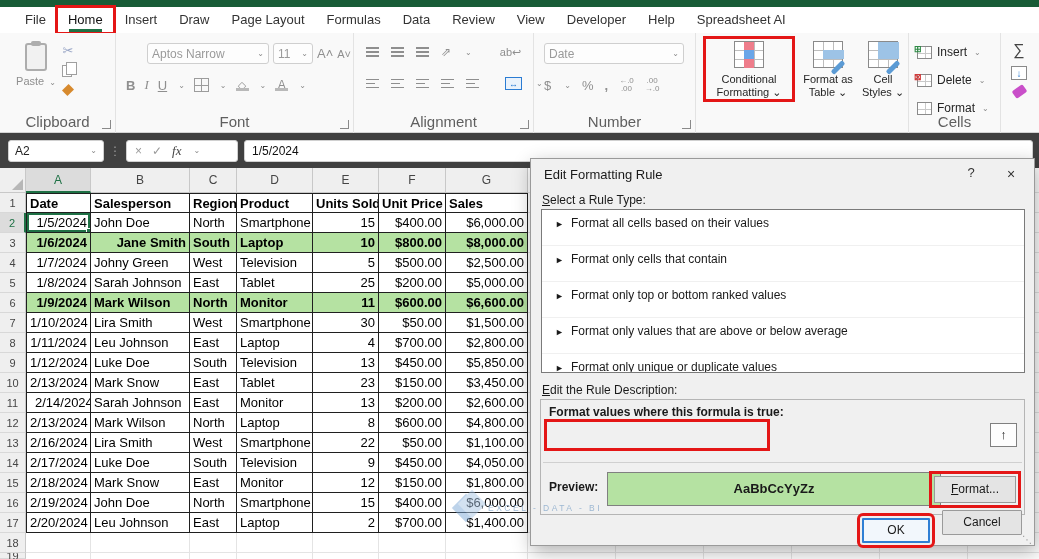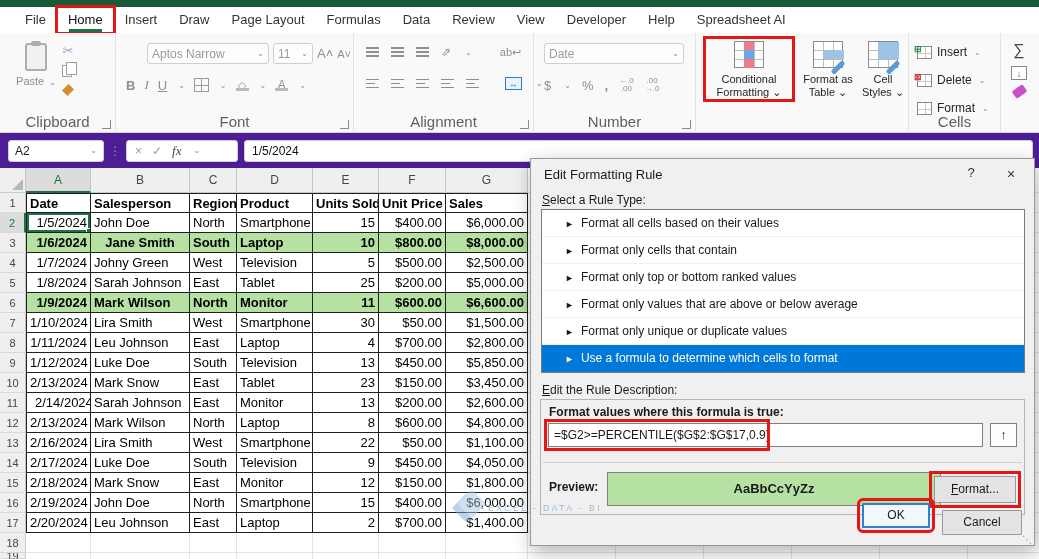--- a/index.html
+++ b/index.html
@@ -95,21 +95,21 @@
   .mk.grn { color:#2e8b46; } .mk.red { color:#d03a3a; }
 
   
   .g-edit { left:1001px; width:38px; border-right:none; }
   .editcol { position:absolute; left:10px; top:8px; display:flex; flex-direction:column; gap:7px; align-items:center; }
   .sum { font-size:16px; color:#444; }
   .fill-ico { width:16px; height:14px; border:1px solid #8a8a8a; font-size:10px; color:#2b7cd3; display:flex; align-items:center; justify-content:center; background:#fff; }
   .eraser { width:13px; height:9px; background:#c94fc9; transform:rotate(-35deg); border-radius:2px; }
 
   
-  .fbar { position:absolute; left:0; top:133px; width:1039px; height:35px; background:#4c1d95; display:flex; align-items:center; }
+  .fbar { position:absolute; left:0; top:133px; width:1039px; height:35px; background:#404040; display:flex; align-items:center; }
   .namebox { margin-left:8px; width:96px; height:22px; background:#fff; border:1px solid #d0d0d0; border-radius:3px;
     display:flex; align-items:center; justify-content:space-between; padding:0 6px; font-size:12px; color:#222; }
   .vdots { margin:0 5px; color:#9a9a9a; font-size:12px; }
   .fxbox { width:112px; height:22px; background:#fff; border:1px solid #d0d0d0; border-radius:3px;
     display:flex; align-items:center; gap:10px; padding:0 8px; font-size:12px; color:#9a9a9a; }
   .fx { font-style:italic; font-family:"Liberation Serif",serif; color:#444; font-size:13px; }
   .finput { flex:1; margin:0 6px 0 6px; height:22px; background:#fff; border:1px solid #d0d0d0; border-radius:3px;
     display:flex; align-items:center; padding:0 7px; font-size:12px; color:#111; }
 
   
@@ -144,38 +144,38 @@
 
   
   .dialog { position:absolute; left:530px; top:158px; width:505px; height:388px; background:#f0f0f0;
     border:1px solid #9a9a9a; box-shadow:2px 6px 18px rgba(0,0,0,.3); z-index:50; font-size:12px; color:#1a1a1a; }
   .dlg-title { position:absolute; left:0; top:0; right:0; height:30px; display:flex; align-items:center; padding-left:13px; font-size:13px; }
   .dlg-help { position:absolute; right:50px; top:6px; width:26px; height:20px; text-align:center; font-size:13px; color:#333; }
   .dlg-close { position:absolute; right:8px; top:4px; width:30px; height:22px; text-align:center; font-size:14px; color:#333; line-height:22px; }
   .fl::first-letter { text-decoration:underline; }
   .rule-label { position:absolute; left:11px; top:34px; }
   .listbox { position:absolute; left:10px; right:9px; top:50px; height:164px; background:#fff; border:1px solid #7a7a7a; overflow:hidden; }
-  .ritem { height:27px; line-height:26px; padding-left:23px; border-bottom:1px solid #f0f0f0; color:#1a1a1a; white-space:nowrap; }
+  .ritem { height:36px; line-height:26px; padding-left:13px; border-bottom:1px solid #f0f0f0; color:#1a1a1a; white-space:nowrap; }
   .ritem .arr { font-size:9px; margin-right:7px; }
   .ritem.sel { background:var(--sel-blue,#0078d7); color:#fff; border-bottom-color:var(--sel-blue,#0078d7); }
   .desc-label { position:absolute; left:11px; top:224px; }
   .descframe { position:absolute; left:9px; right:9px; top:240px; height:116px; border:1px solid #b5b5b5; }
   .f-label { position:absolute; left:8px; top:5px; font-weight:bold; }
   .f-input { position:absolute; left:7px; top:23px; right:41px; height:24px; background:#fff; border:1px solid #7f7f7f;
     line-height:22px; padding-left:5px; white-space:nowrap; overflow:hidden; }
   .collapse-btn { position:absolute; right:7px; top:23px; width:27px; height:24px; background:#fdfdfd; border:1px solid #7f7f7f;
     text-align:center; line-height:22px; font-size:13px; color:#222; }
   .f-redbox { position:absolute; left:3px; top:19px; width:226px; height:32px; border:3px solid var(--ann-red,#e41616); pointer-events:none; }
   .f-sep { position:absolute; left:2px; right:2px; top:62px; border-top:1px solid #d0d0d0; }
   .pv-label { position:absolute; left:8px; top:80px; font-weight:bold; }
   .pv-box { position:absolute; left:66px; top:72px; width:334px; height:34px; background:var(--hl-green,#b5e2a2);
     border:1px solid #808080; text-align:center; line-height:32px; font-weight:bold; font-size:13px; }
   .fmt-btn { position:absolute; right:8px; top:76px; width:82px; height:27px; background:#e4e4e4; border:1px solid #9a9a9a;
     text-align:center; line-height:25px; }
-  .ok-btn { position:absolute; right:104px; bottom:17px; width:68px; height:25px; background:#f2f7fc; border:2px solid #2f7fd4;
+  .ok-btn { position:absolute; right:104px; bottom:2px; width:68px; height:25px; background:#f2f7fc; border:2px solid #2f7fd4;
     text-align:center; line-height:21px; border-radius:1px; }
   .cancel-btn { position:absolute; right:12px; bottom:10px; width:80px; height:25px; background:#e4e4e4; border:1px solid #9a9a9a;
     text-align:center; line-height:23px; border-radius:1px; }
   .grip { position:absolute; right:2px; bottom:0px; font-size:10px; color:#9a9a9a; }
   .ring { outline:3px solid var(--ann-red,#e41616); outline-offset:2px; }
 
   
   .wm { position:absolute; left:450px; top:492px; z-index:90; display:flex; align-items:center; gap:6px; opacity:.5; pointer-events:none; }
   .wm-logo { width:32px; height:32px; position:relative; }
   .wm-logo i { position:absolute; left:6px; top:6px; width:20px; height:20px; background:#7ea9d6; transform:rotate(45deg); }
@@ -429,21 +429,21 @@
           <div class="tc" style="text-align: left; width: 99px;">John Doe</div>
           <div class="tc" style="text-align: left; width: 47px;">North</div>
           <div class="tc" style="text-align: left; width: 76px;">Smartphone</div>
           <div class="tc" style="text-align: right; width: 66px;">15</div>
           <div class="tc" style="text-align: right; width: 67px;">$400.00</div>
           <div class="tc" style="text-align: right; width: 82px;">$6,000.00</div>
         </div>
         <div class="r g">
           <div class="rowh">3</div>
           <div class="tc first" style="text-align: right; width: 65px;">1/6/2024</div>
-          <div class="tc" style="text-align: center; width: 99px;">Jane Smith</div>
+          <div class="tc" style="text-align: right; width: 99px;">Jane Smith</div>
           <div class="tc" style="text-align: left; width: 47px;">South</div>
           <div class="tc" style="text-align: left; width: 76px;">Laptop</div>
           <div class="tc" style="text-align: right; width: 66px;">10</div>
           <div class="tc" style="text-align: right; width: 67px;">$800.00</div>
           <div class="tc" style="text-align: right; width: 82px;">$8,000.00</div>
         </div>
         <div class="r">
           <div class="rowh">4</div>
           <div class="tc first" style="text-align: right; width: 65px;">1/7/2024</div>
           <div class="tc" style="text-align: left; width: 99px;">Johny Green</div>
@@ -617,21 +617,20 @@
         <div class="ritem"><span class="arr">►</span>Format only cells that contain</div>
         <div class="ritem"><span class="arr">►</span>Format only top or bottom ranked values</div>
         <div class="ritem"><span class="arr">►</span>Format only values that are above or below average</div>
         <div class="ritem"><span class="arr">►</span>Format only unique or duplicate values</div>
         <div class="ritem sel"><span class="arr">►</span>Use a formula to determine which cells to format</div>
       </div>
 
     <div class="desc-label fl">Edit the Rule Description:</div>
     <div class="descframe">
       <div class="f-label">Format values where this formula is true:</div>
-      <div class="f-input">=$G2&gt;=PERCENTILE($G$2:$G$17,0.9)</div>
       <div class="collapse-btn">↑</div>
       <div class="f-redbox"></div>
       <div class="f-sep"></div>
       <div class="pv-label">Preview:</div>
       <div class="pv-box">AaBbCcYyZz</div>
       <div class="fmt-btn ring fl">Format...</div>
     </div>
 
     <div class="ok-btn ring">OK</div>
     <div class="cancel-btn">Cancel</div>

